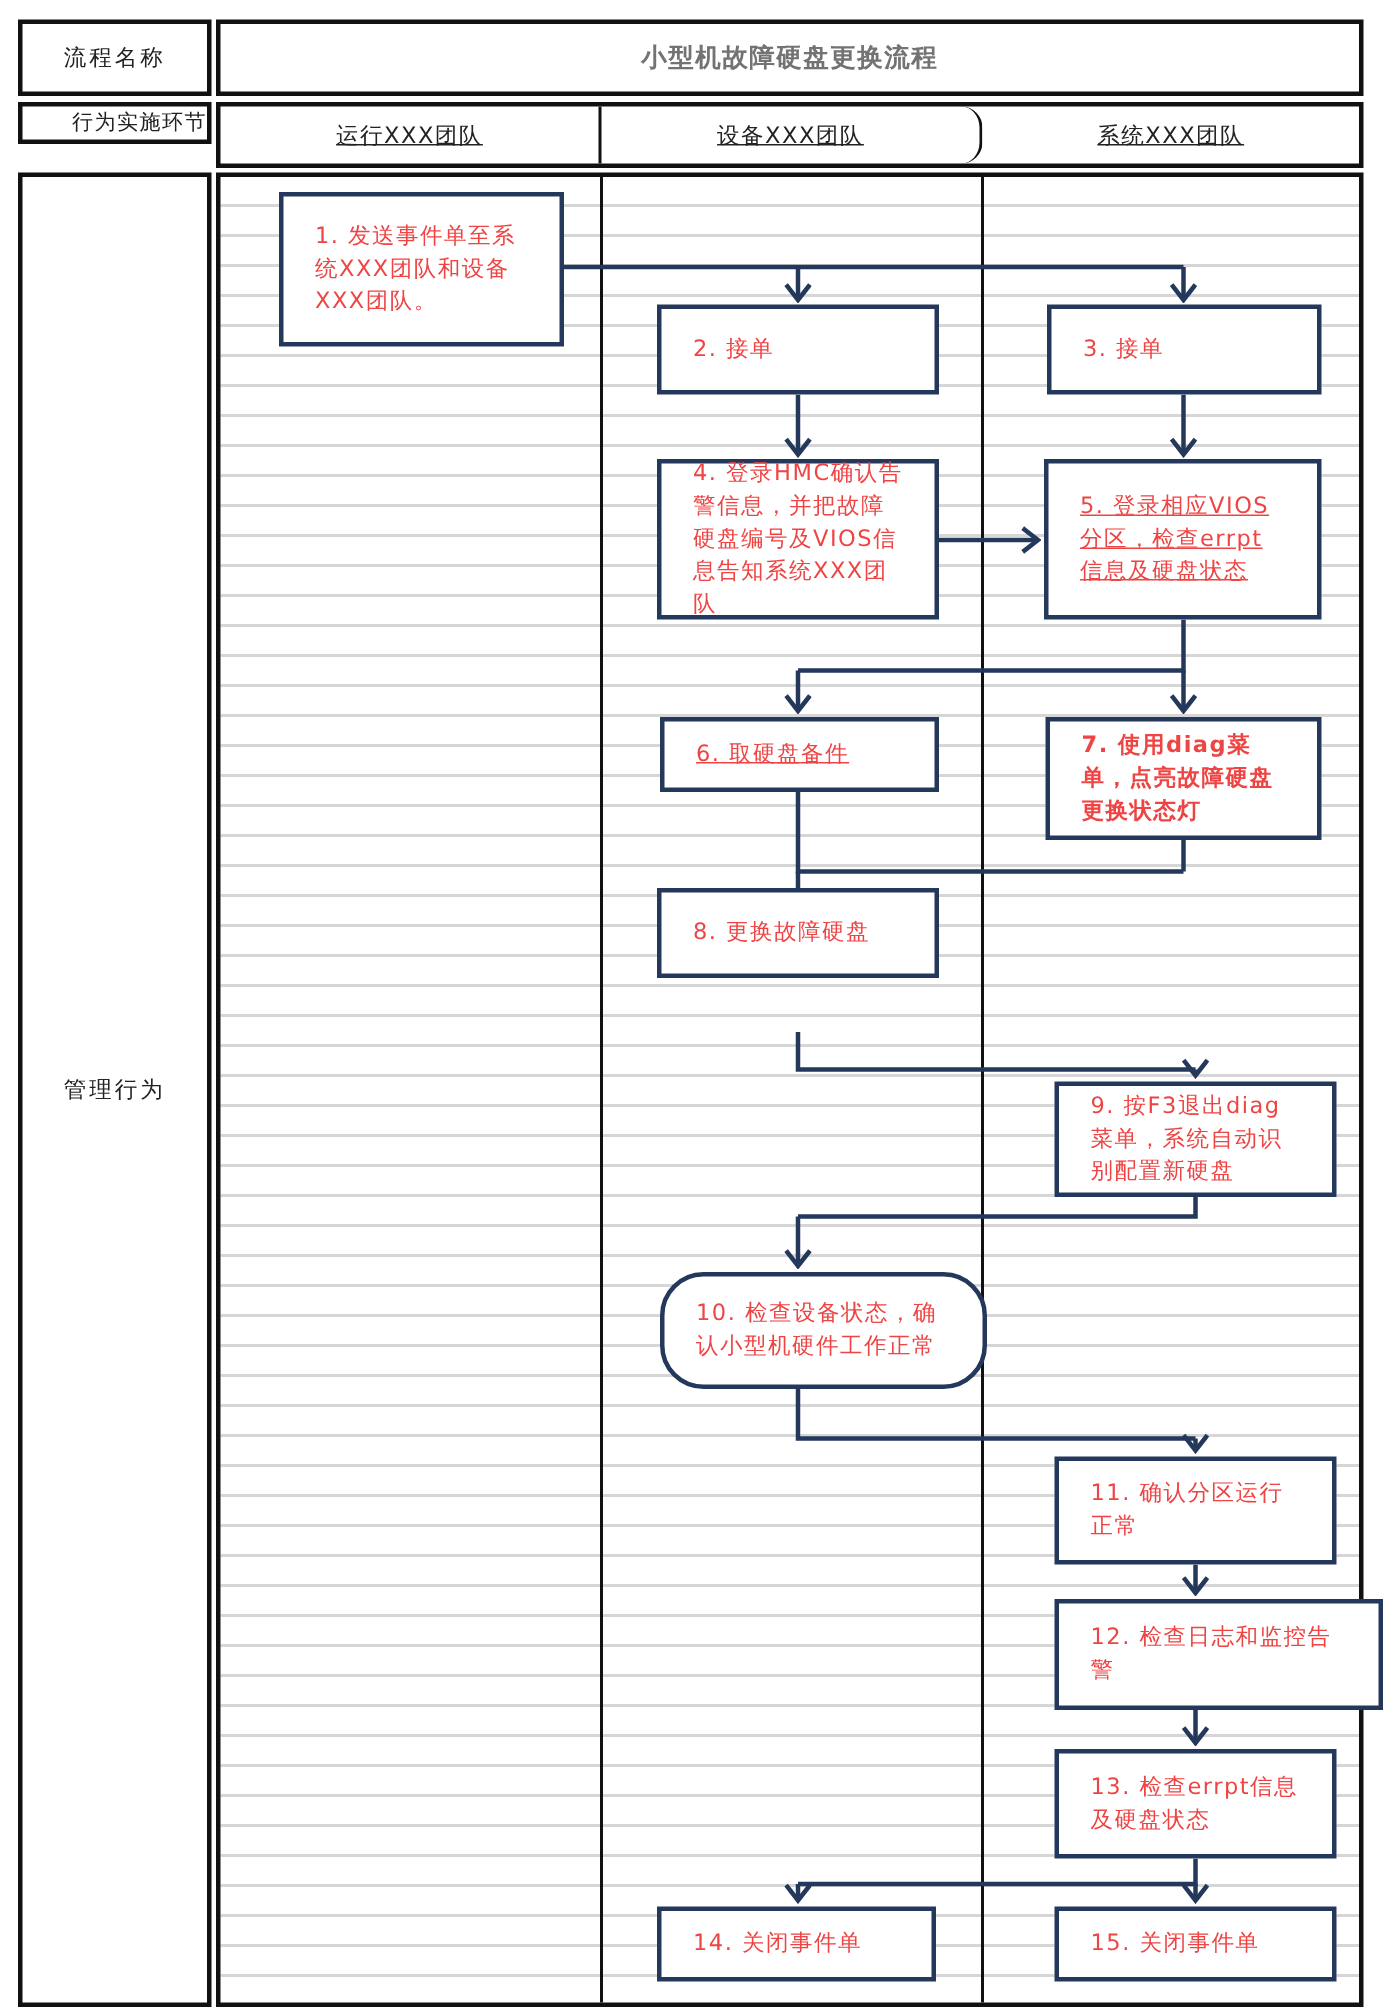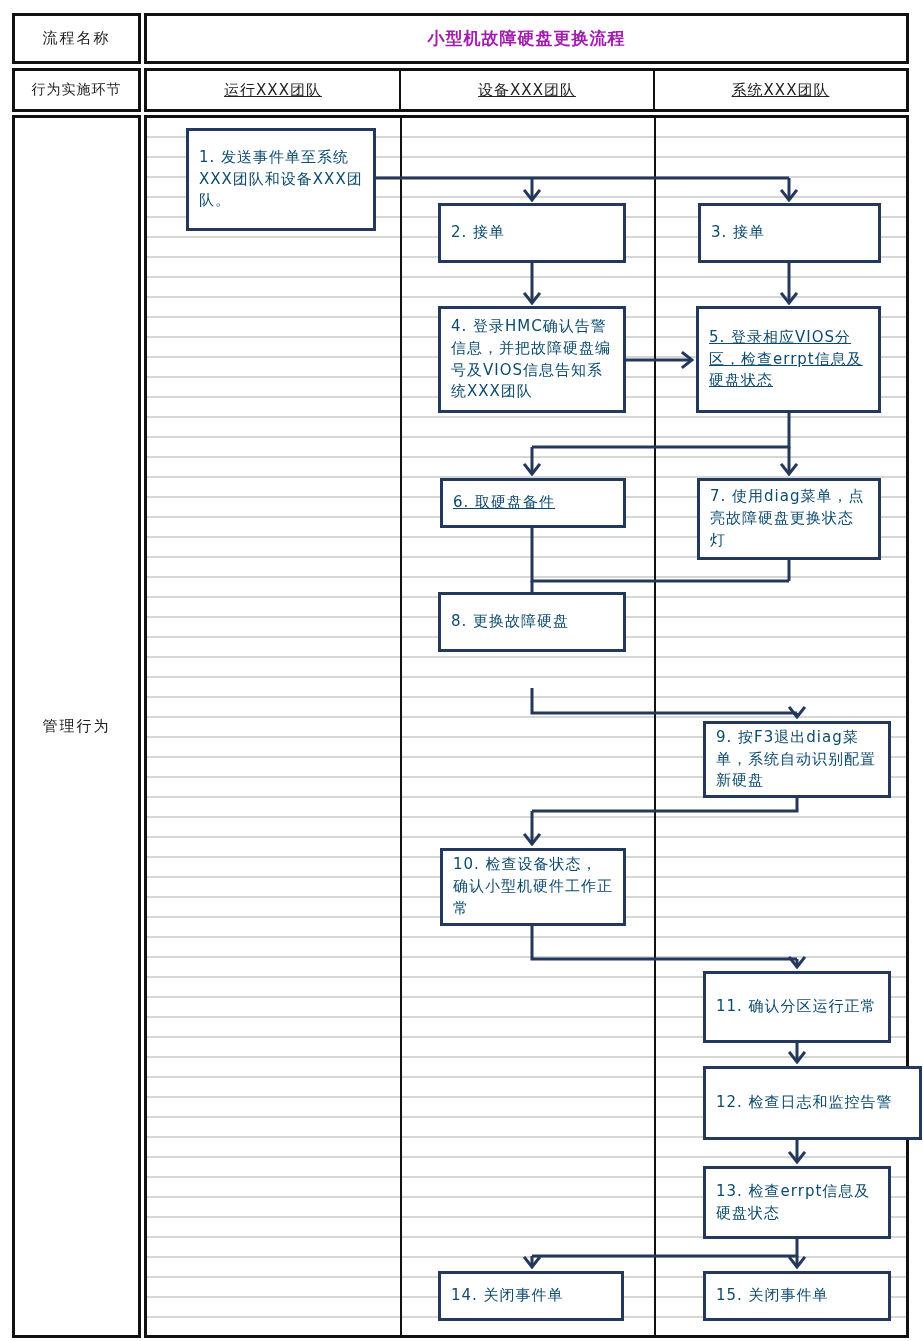--- a/index.html
+++ b/index.html
@@ -25,30 +25,30 @@
     background: #ffffff;
     display: flex;
     align-items: center;
     justify-content: center;
     font-size: 15px;
     letter-spacing: 2px;
     color: #222222;
   }
   .cell-row1-a   { left: 12px;  top: 13px;  width: 129px; height: 51px; }
   .cell-row1-b   { left: 144px; top: 13px;  width: 765px; height: 51px; }
-  .title-text    { font-weight: bold; font-size: 17px; letter-spacing: 1px; color: #a21caf; }
-  .cell-row2-a   { left: 12px;  top: 68px;  width: 129px; height: 44px; font-size: 14px; letter-spacing: 1px; }
+  .title-text    { font-weight: bold; font-size: 17px; letter-spacing: 1px; color: #737373; }
+  .cell-row2-a   { left: 12px;  top: 68px;  width: 129px; height: 28px; font-size: 14px; letter-spacing: 1px; justify-content: flex-end; }
   .cell-row2-lanes { left: 144px; top: 68px; width: 765px; height: 44px; padding: 0; justify-content: flex-start; }
   .lane-header {
     height: 100%;
     display: flex; align-items: center; justify-content: center;
     font-size: 15px; letter-spacing: 1px; text-decoration: underline;
   }
   .lane-header.l1 { width: 254px; border-right: 2px solid var(--grid, #111); }
-  .lane-header.l2 { width: 254px; border-right: 2px solid var(--grid, #111); }
+  .lane-header.l2 { width: 254px; border-right: 2px solid var(--grid, #111); border-radius: 14px; }
   .lane-header.l3 { flex: 1; }
   .cell-main-a   { left: 12px;  top: 115px; width: 129px; height: 1223px; font-size: 15px; letter-spacing: 2px; }
   .flow-area {
     position: absolute;
     left: 144px; top: 115px; width: 765px; height: 1223px;
     border: 3px solid var(--grid, #111);
     background-color: #ffffff;
     background-image: repeating-linear-gradient(
       to bottom,
       transparent 0px, transparent 18px,
@@ -62,25 +62,25 @@
   .lane-divider.d2 { left: 507px; }
   .connectors { position: absolute; left: 0; top: 0; width: 100%; height: 100%; }
   .edge { fill: none; stroke: var(--connector, #24385c); stroke-width: 3px; }
   .arrowhead-path { fill: none; stroke: var(--connector, #24385c); stroke-width: 3px; stroke-linecap: square; }
   .node {
     position: absolute;
     border: 3px solid var(--box-border, #24385c);
     background: #ffffff;
     display: flex;
     align-items: center;
-    padding: 5px 10px;
+    padding: 5px 21px;
     font-size: 15px;
     line-height: 1.45;
     letter-spacing: 1px;
-    color: #0c4a6e;
+    color: #ef4444;
     text-align: left;
   }
 </style>
 </head>
 <body>
 
 <div class="page">
 
   <div class="cell cell-row1-a">
     <span>流程名称</span>
@@ -136,24 +136,24 @@
       <path class="edge" d="M385 1138 V1149" marker-end="url(#arrowhead)"></path>
       <path class="edge" d="M650 1138 V1149" marker-end="url(#arrowhead)"></path>
     </svg>
 
     <div class="node" style="left:39px;  top:10px;   width:190px; height:103px;">1. 发送事件单至系统XXX团队和设备XXX团队。</div>
     <div class="node" style="left:291px; top:85px;   width:188px; height:60px;">2. 接单</div>
     <div class="node" style="left:551px; top:85px;   width:183px; height:60px;">3. 接单</div>
     <div class="node" style="left:291px; top:188px;  width:188px; height:107px;">4. 登录HMC确认告警信息，并把故障硬盘编号及VIOS信息告知系统XXX团队</div>
     <div class="node" style="left:549px; top:188px;  width:185px; height:107px;text-decoration:underline;">5. 登录相应VIOS分区，检查errpt信息及硬盘状态</div>
     <div class="node" style="left:293px; top:360px;  width:186px; height:50px;text-decoration:underline;">6. 取硬盘备件</div>
-    <div class="node" style="left:550px; top:360px;  width:184px; height:82px;">7. 使用diag菜单，点亮故障硬盘更换状态灯</div>
+    <div class="node" style="left:550px; top:360px;  width:184px; height:82px;font-weight:bold;">7. 使用diag菜单，点亮故障硬盘更换状态灯</div>
     <div class="node" style="left:291px; top:474px;  width:188px; height:60px;">8. 更换故障硬盘</div>
     <div class="node" style="left:556px; top:603px;  width:188px; height:77px;">9. 按F3退出diag菜单，系统自动识别配置新硬盘</div>
-    <div class="node" style="left:293px; top:730px;  width:186px; height:78px;">10. 检查设备状态，确认小型机硬件工作正常</div>
+    <div class="node" style="left:293px; top:730px;  width:218px; height:78px;border-radius:29px;">10. 检查设备状态，确认小型机硬件工作正常</div>
     <div class="node" style="left:556px; top:853px;  width:188px; height:72px;">11. 确认分区运行正常</div>
     <div class="node" style="left:556px; top:948px;  width:219px; height:74px;">12. 检查日志和监控告警</div>
     <div class="node" style="left:556px; top:1048px; width:188px; height:73px;">13. 检查errpt信息及硬盘状态</div>
     <div class="node" style="left:291px; top:1153px; width:186px; height:50px;">14. 关闭事件单</div>
     <div class="node" style="left:556px; top:1153px; width:188px; height:50px;text-align:right;">15. 关闭事件单</div>
   </div>
 
 </div>
 
 </body></html>

